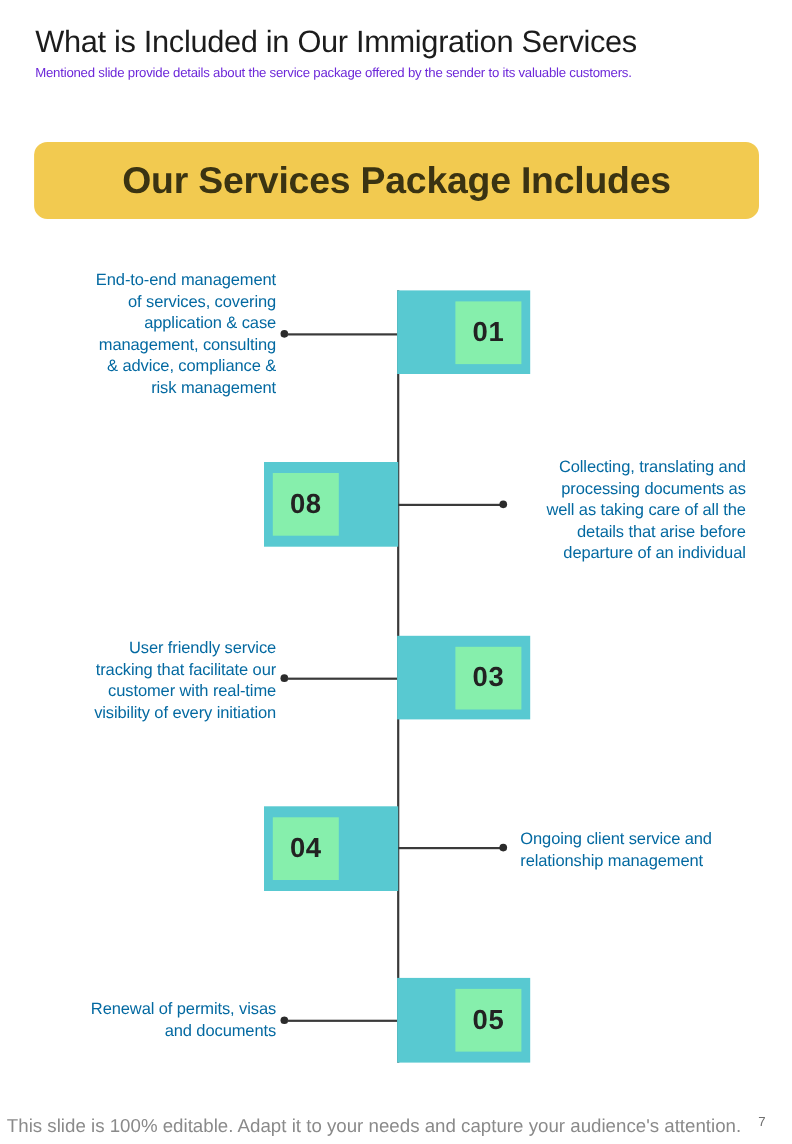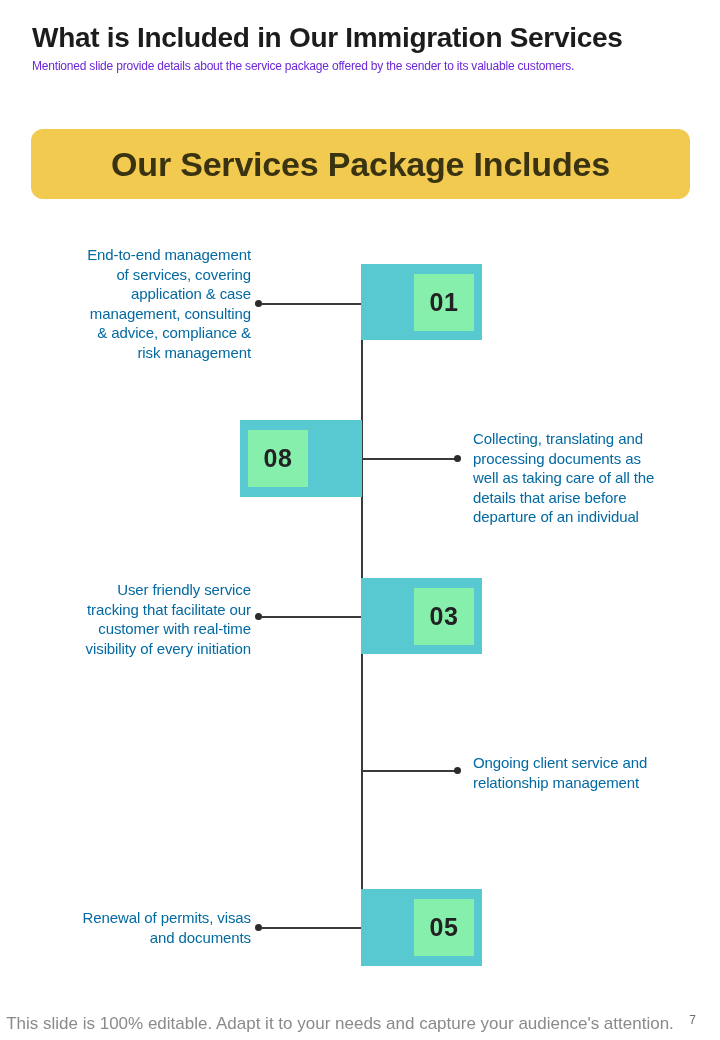--- a/index.html
+++ b/index.html
@@ -9,21 +9,21 @@
     height: 1040px;
     margin: 0 auto;
     background: #ffffff;
     overflow: hidden;
     font-family: "Liberation Sans", sans-serif;
   }
   .page-title {
     position: absolute;
     left: 32px; top: 22px;
     font-size: 28px;
-    font-weight: bold;
+    font-weight: normal;
     letter-spacing: -0.3px;
     color: #1c1c1c;
     font-family: "Liberation Sans", sans-serif;
   }
   .page-subtitle {
     position: absolute;
     left: 32px; top: 59px;
     font-size: 12px;
     color: #6d28d9;
     letter-spacing: -0.2px;
@@ -129,36 +129,39 @@
   <div class="connector" style="left:261px; top:303px; width:101px;"></div>
   <div class="teal-box" style="left:361px; top:264px; height:76px;">
     <div class="num-badge right-side">01</div>
   </div>
 
   <div class="teal-box" style="left:240px; top:420px; width:122px;">
     <div class="num-badge left-side">08</div>
   </div>
   <div class="connector" style="left:362px; top:458px; width:94px;"></div>
   <div class="dot" style="left:454px; top:455px;"></div>
-  <div class="desc align-left" style="left:473px; top:429px; width:205px;">Collecting, translating and
+  <div class="desc align-left" style="left:473px; top:415px; width:205px;text-align:right;">Collecting, translating and
 processing documents as
 well as taking care of all the
 details that arise before
 departure of an individual</div>
 
   <div class="desc align-right" style="right:469px; top:580px; width:205px;">User friendly  service
 tracking that facilitate our
 customer with real-time
 visibility of every initiation</div>
   <div class="dot" style="left:255px; top:613px;"></div>
   <div class="connector" style="left:261px; top:616px; width:101px;"></div>
   <div class="teal-box" style="left:361px; top:578px; height:76px;">
     <div class="num-badge right-side">03</div>
   </div>
 
+  <div class="teal-box" style="left:240px; top:733px; width:122px;">
+    <div class="num-badge left-side">04</div>
+  </div>
   <div class="connector" style="left:362px; top:770px; width:94px;"></div>
   <div class="dot" style="left:454px; top:767px;"></div>
   <div class="desc align-left" style="left:473px; top:753px; width:205px;">Ongoing client service and
 relationship management</div>
 
   <div class="desc align-right" style="right:469px; top:908px; width:200px;">Renewal of permits, visas
 and documents</div>
   <div class="dot" style="left:255px; top:924px;"></div>
   <div class="connector" style="left:261px; top:927px; width:101px;"></div>
   <div class="teal-box" style="left:361px; top:889px;">

